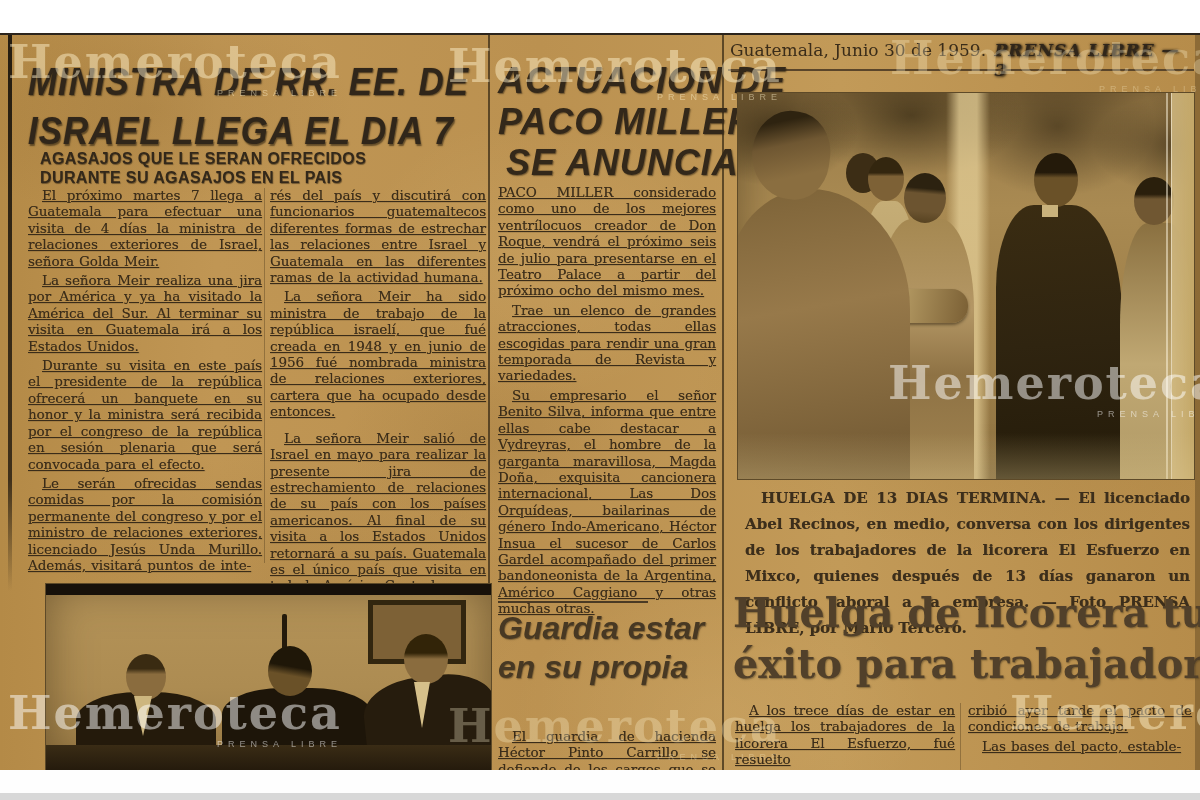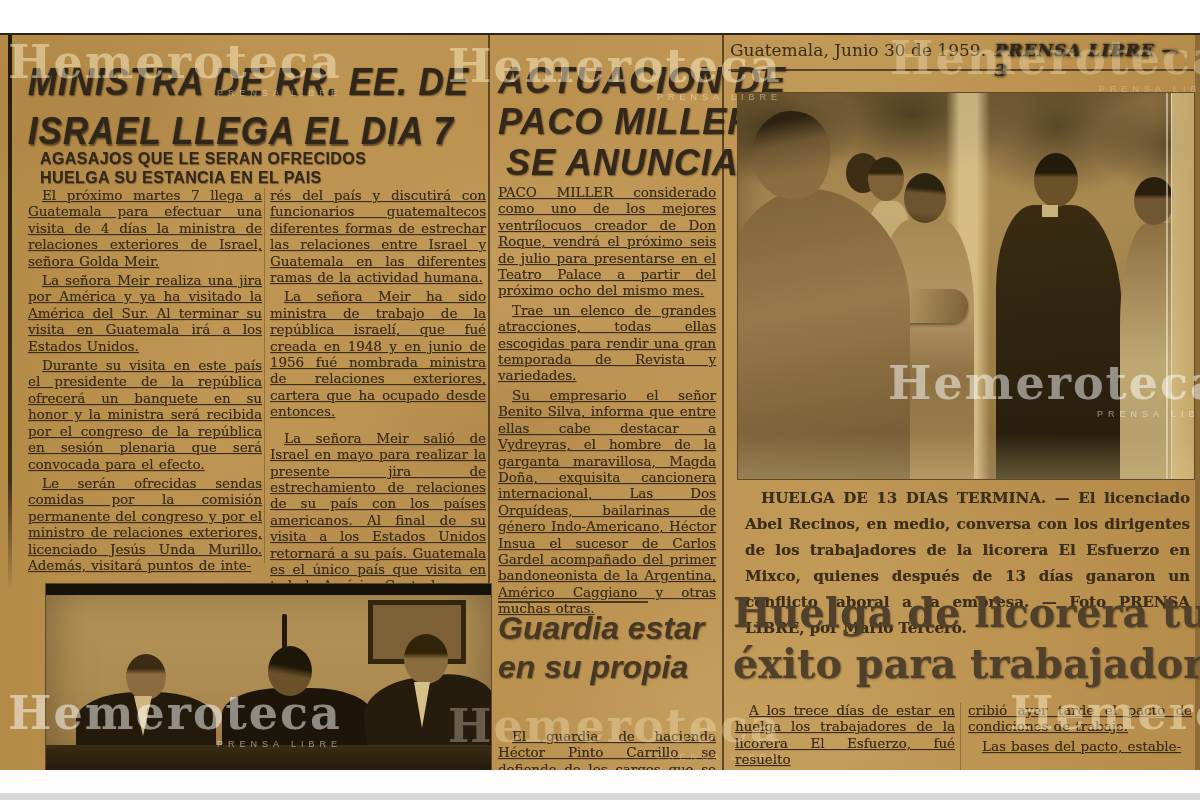--- a/index.html
+++ b/index.html
@@ -144,21 +144,21 @@
       <span class="brand">PRENSA LIBRE — 3</span>
     </div>
     <div class="date-underline"></div>
 
     <div class="headline-1" style="left:28px;top:22px;">
       <span style="display:block;">MINISTRA DE RR. EE. DE</span>
       <span style="display:block;">ISRAEL LLEGA EL DIA 7</span>
     </div>
     <div class="subhead" style="left:40px;top:114px;width:420px;">
       <span style="display:block;">AGASAJOS QUE LE SERAN OFRECIDOS</span>
-      <span style="display:block;">HUELGA SU ESTANCIA EN EL PAIS</span>
+      <span style="display:block;">DURANTE SU AGASAJOS EN EL PAIS</span>
     </div>
     <div class="body-text" style="left:28px;top:153px;width:234px;">
       <p>El próximo martes 7 llega a Guatemala para efectuar una visita de 4 días la ministra de relaciones exteriores de Israel, señora Golda Meir.</p>
       <p>La señora Meir realiza una jira por América y ya ha visitado la América del Sur. Al terminar su visita en Guatemala irá a los Estados Unidos.</p>
       <p>Durante su visita en este país el presidente de la república ofrecerá un banquete en su honor y la ministra será recibida por el congreso de la república en sesión plenaria que será convocada para el efecto.</p>
       <p>Le serán ofrecidas sendas comidas por la comisión permanente del congreso y por el ministro de relaciones exteriores, licenciado Jesús Unda Murillo. Además, visitará puntos de inte-</p>
     </div>
     <div class="body-text" style="left:270px;top:153px;width:216px;">
       <p class="noindent">rés del país y discutirá con funcionarios guatemaltecos diferentes formas de estrechar las relaciones entre Israel y Guatemala en las diferentes ramas de la actividad humana.</p>
       <p>La señora Meir ha sido ministra de trabajo de la república israelí, que fué creada en 1948 y en junio de 1956 fué nombrada ministra de relaciones exteriores, cartera que ha ocupado desde entonces.</p>

